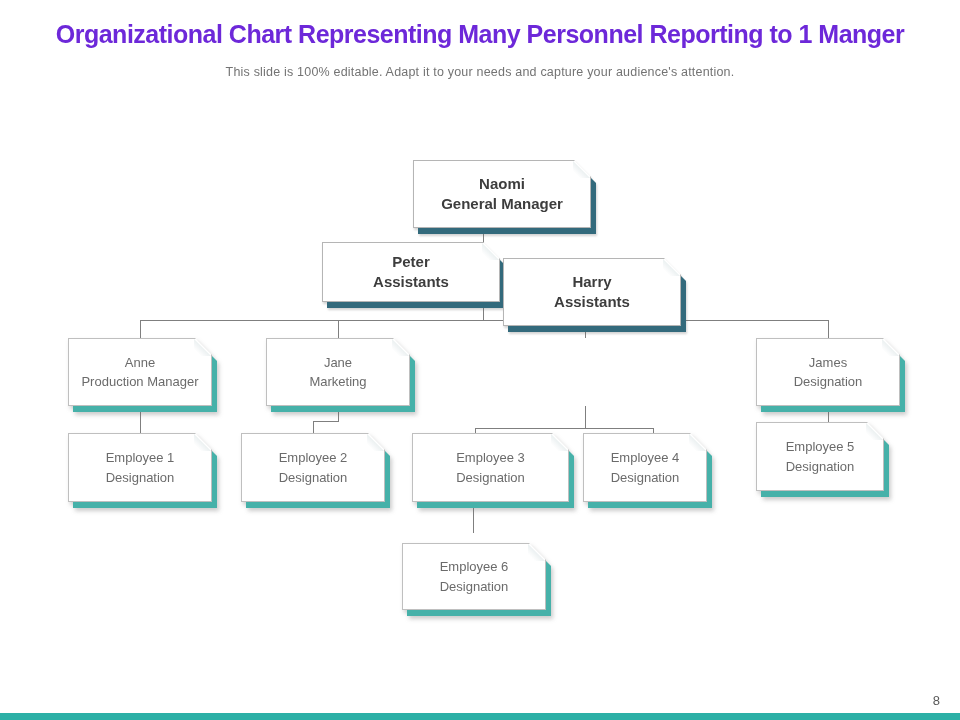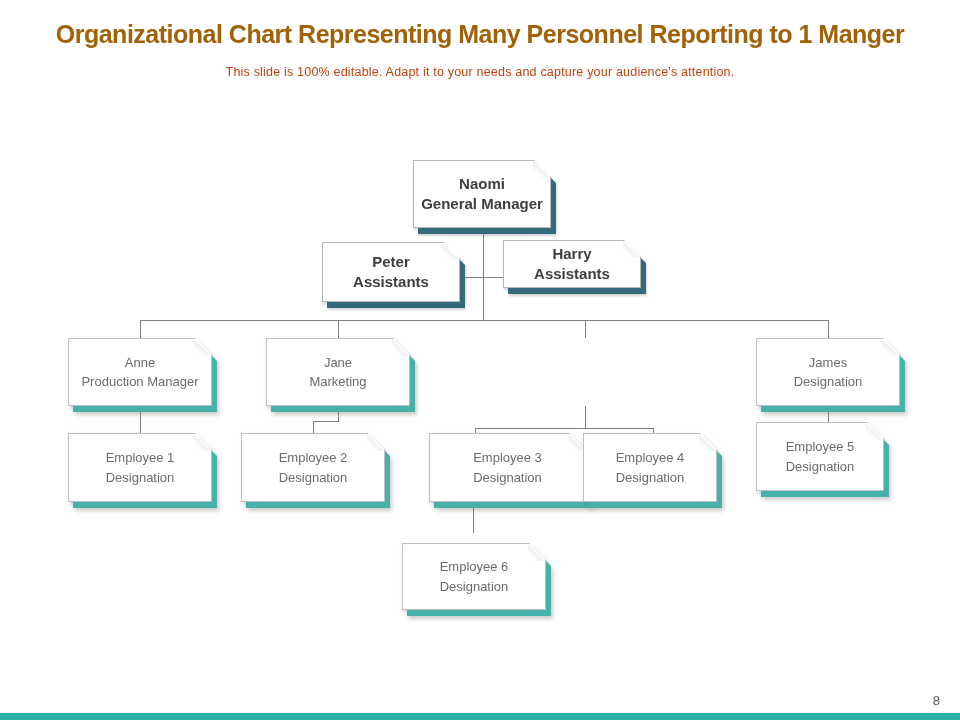--- a/index.html
+++ b/index.html
@@ -3,46 +3,46 @@
 <meta charset="utf-8">
 <style>
   html,body{margin:0;padding:0;background:#fff;}
   .slide{
     position:relative;width:960px;height:720px;overflow:hidden;background:#ffffff;
     font-family:"Liberation Sans",sans-serif;
   }
   
   .slide-header{position:absolute;top:0;left:0;width:100%;text-align:center;}
   .slide-title{
-    margin:20px 30px 0 30px;font-size:25px;font-weight:bold;color:#a16207;
+    margin:20px 30px 0 30px;font-size:25px;font-weight:bold;color:#6d28d9;
     letter-spacing:-0.5px;line-height:1.15;
   }
   .slide-subtitle{
-    margin:16px 0 0 0;font-size:12.5px;color:#c2410c;letter-spacing:0.2px;
+    margin:16px 0 0 0;font-size:12.5px;color:#737373;letter-spacing:0.2px;
   }
   
   .chart{position:absolute;inset:0;}
   .line{position:absolute;background:#7f7f7f;z-index:1;}
   
   .node{position:absolute;z-index:2;--cut:17px;}
   .node .shadow{
     position:absolute;inset:0;transform:translate(5px,6px);
     clip-path:polygon(0 0, calc(100% - var(--cut)) 0, 100% var(--cut), 100% 100%, 0 100%);
   }
   .node .face{
     position:absolute;inset:0;background:#ffffff;border:1px solid #bfbfbf;box-sizing:border-box;
     clip-path:polygon(0 0, calc(100% - var(--cut)) 0, 100% var(--cut), 100% 100%, 0 100%);
     display:flex;flex-direction:column;align-items:center;justify-content:center;text-align:center;
   }
   .node .fold{
     position:absolute;top:0;right:0;width:17px;height:17px;
     clip-path:polygon(0 0, 100% 100%, 0 100%);
     background:linear-gradient(to bottom left, #9fb3b9 0%, #e8eeef 45%, #ffffff 80%);
   }
-  .node.manager{filter:drop-shadow(1px 2px 1px rgba(110,110,110,0.30));}
+  .node.manager{filter:drop-shadow(1px 2px 1px rgba(110,110,110,0.30));padding-left:40px;}
   .node.staff{filter:drop-shadow(2px 3px 2px rgba(110,110,110,0.35));}
   .node.manager .shadow{background:#336a7c;}
   .node.staff   .shadow{background:#46b1a9;}
   .node.manager .face{border-color:#b5b5b5;}
   .node.manager .nm,.node.manager .rl{font-size:15px;font-weight:bold;color:#3d3d3d;line-height:1.35;}
   .node.staff .nm,.node.staff .rl{font-size:13px;font-weight:normal;color:#6b6b6b;line-height:1.5;}
   
   .page-number{position:absolute;right:20px;bottom:12px;font-size:13px;color:#595959;}
   .accent-bar{position:absolute;left:0;bottom:0;width:100%;height:7px;background:#2cb0a6;}
 </style>
@@ -82,21 +82,21 @@
         </div>
       </div>
       <div class="node manager" style="left: 322px; top: 242px; width: 138px; height: 60px;">
         <div class="shadow"></div>
         <div class="face">
           <span class="nm">Peter</span>
           <span class="rl">Assistants</span>
           <div class="fold"></div>
         </div>
       </div>
-      <div class="node manager" style="left: 503px; top: 240px; width: 138px; height: 48px;">
+      <div class="node manager" style="left: 503px; top: 258px; width: 138px; height: 68px;">
         <div class="shadow"></div>
         <div class="face">
           <span class="nm">Harry</span>
           <span class="rl">Assistants</span>
           <div class="fold"></div>
         </div>
       </div>
       <div class="node staff" style="left: 68px; top: 338px; width: 144px; height: 68px;">
         <div class="shadow"></div>
         <div class="face">
@@ -130,29 +130,29 @@
         </div>
       </div>
       <div class="node staff" style="left: 241px; top: 433px; width: 144px; height: 69px;">
         <div class="shadow"></div>
         <div class="face">
           <span class="nm">Employee 2</span>
           <span class="rl">Designation</span>
           <div class="fold"></div>
         </div>
       </div>
-      <div class="node staff" style="left: 429px; top: 433px; width: 157px; height: 69px;">
+      <div class="node staff" style="left: 412px; top: 433px; width: 157px; height: 69px;">
         <div class="shadow"></div>
         <div class="face">
           <span class="nm">Employee 3</span>
           <span class="rl">Designation</span>
           <div class="fold"></div>
         </div>
       </div>
-      <div class="node staff" style="left: 583px; top: 433px; width: 134px; height: 69px;">
+      <div class="node staff" style="left: 583px; top: 433px; width: 124px; height: 69px;">
         <div class="shadow"></div>
         <div class="face">
           <span class="nm">Employee 4</span>
           <span class="rl">Designation</span>
           <div class="fold"></div>
         </div>
       </div>
       <div class="node staff" style="left: 756px; top: 422px; width: 128px; height: 69px;">
         <div class="shadow"></div>
         <div class="face">

